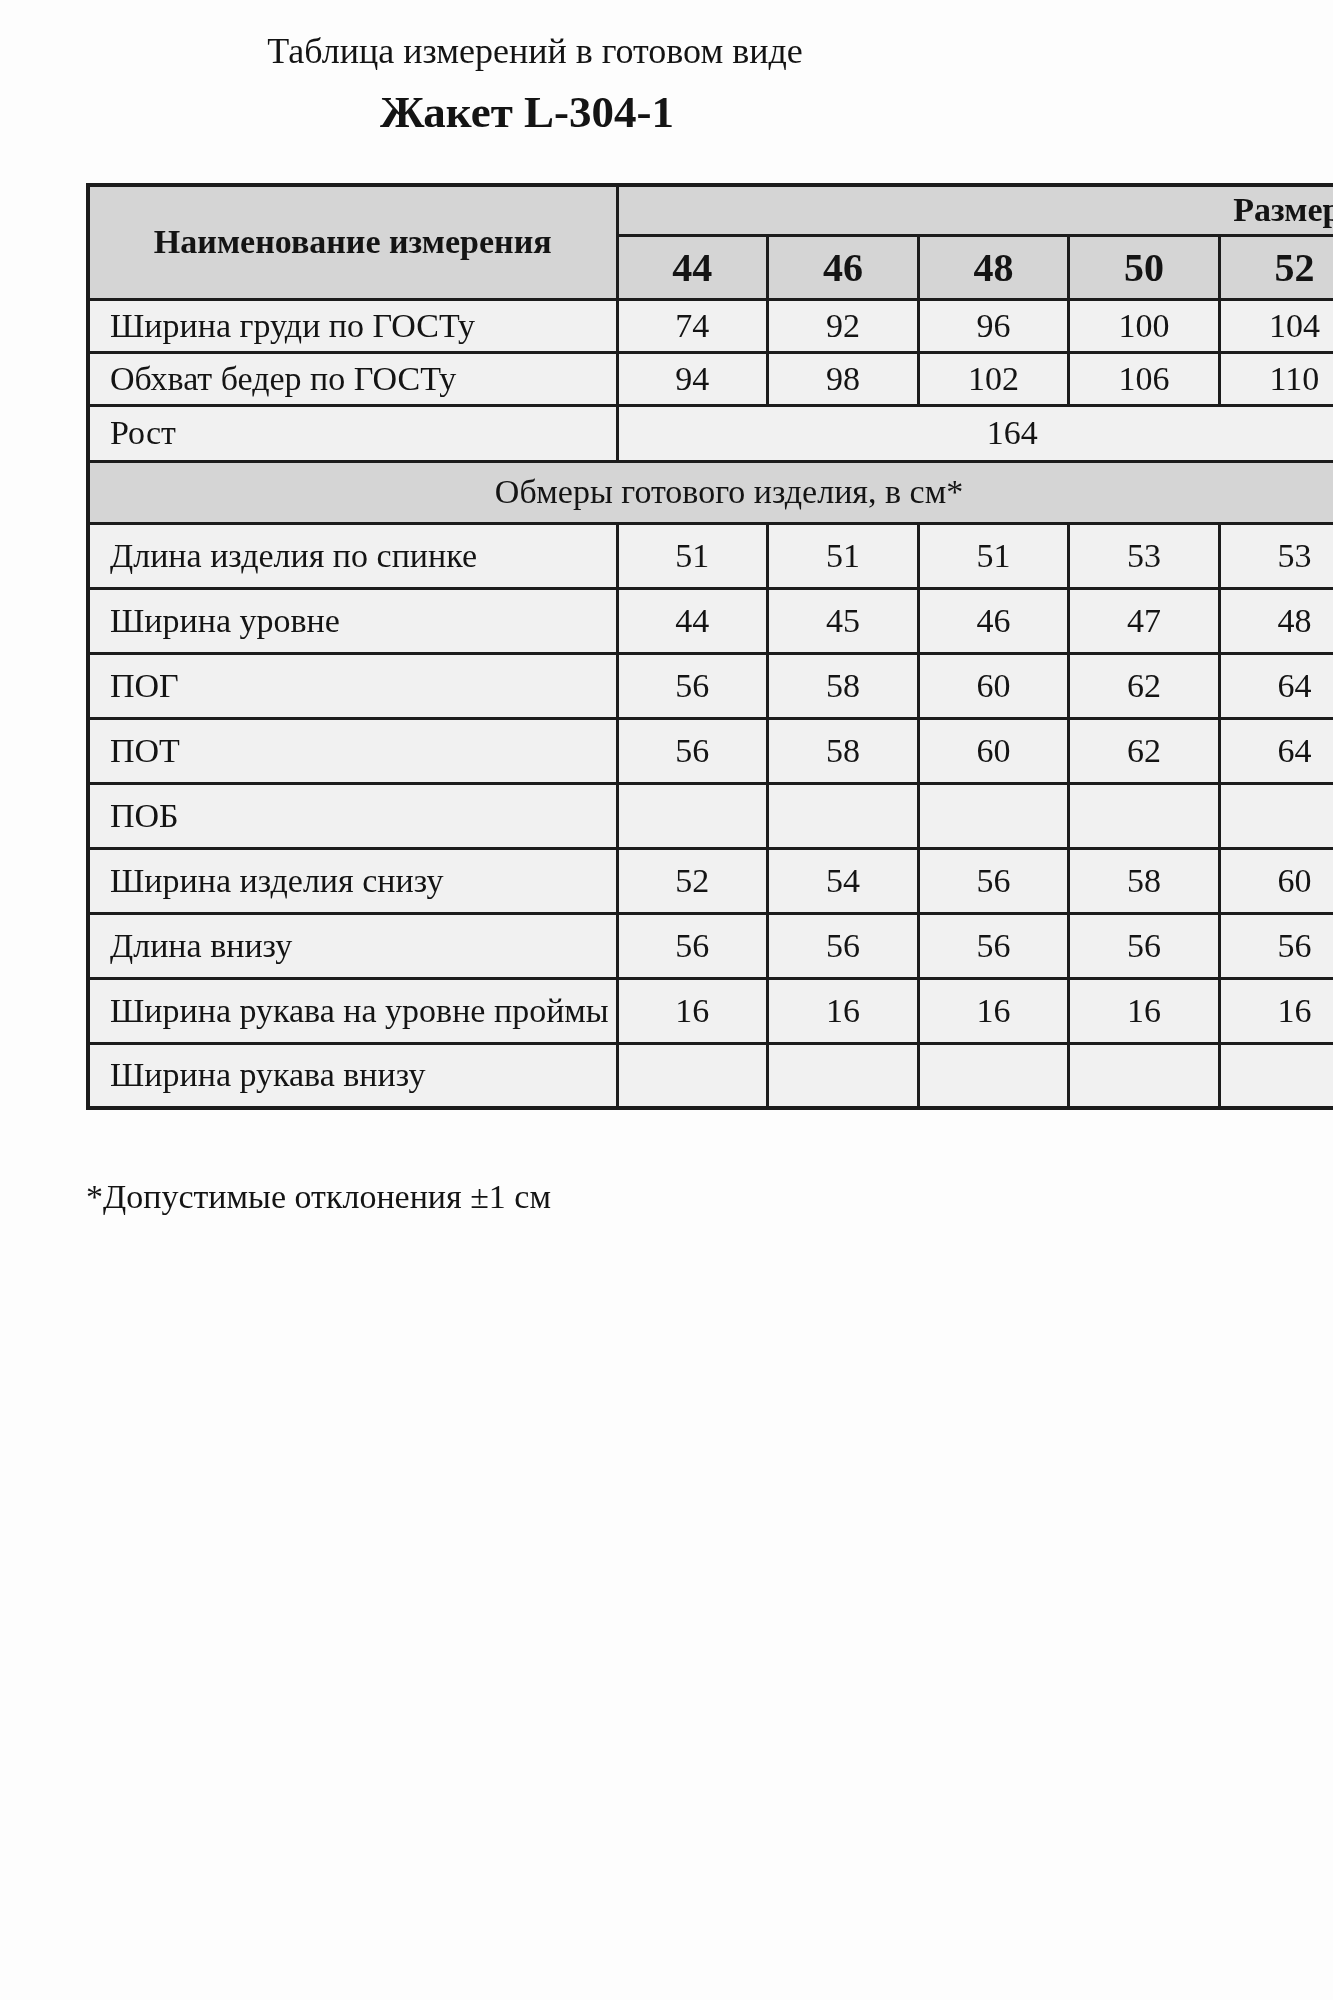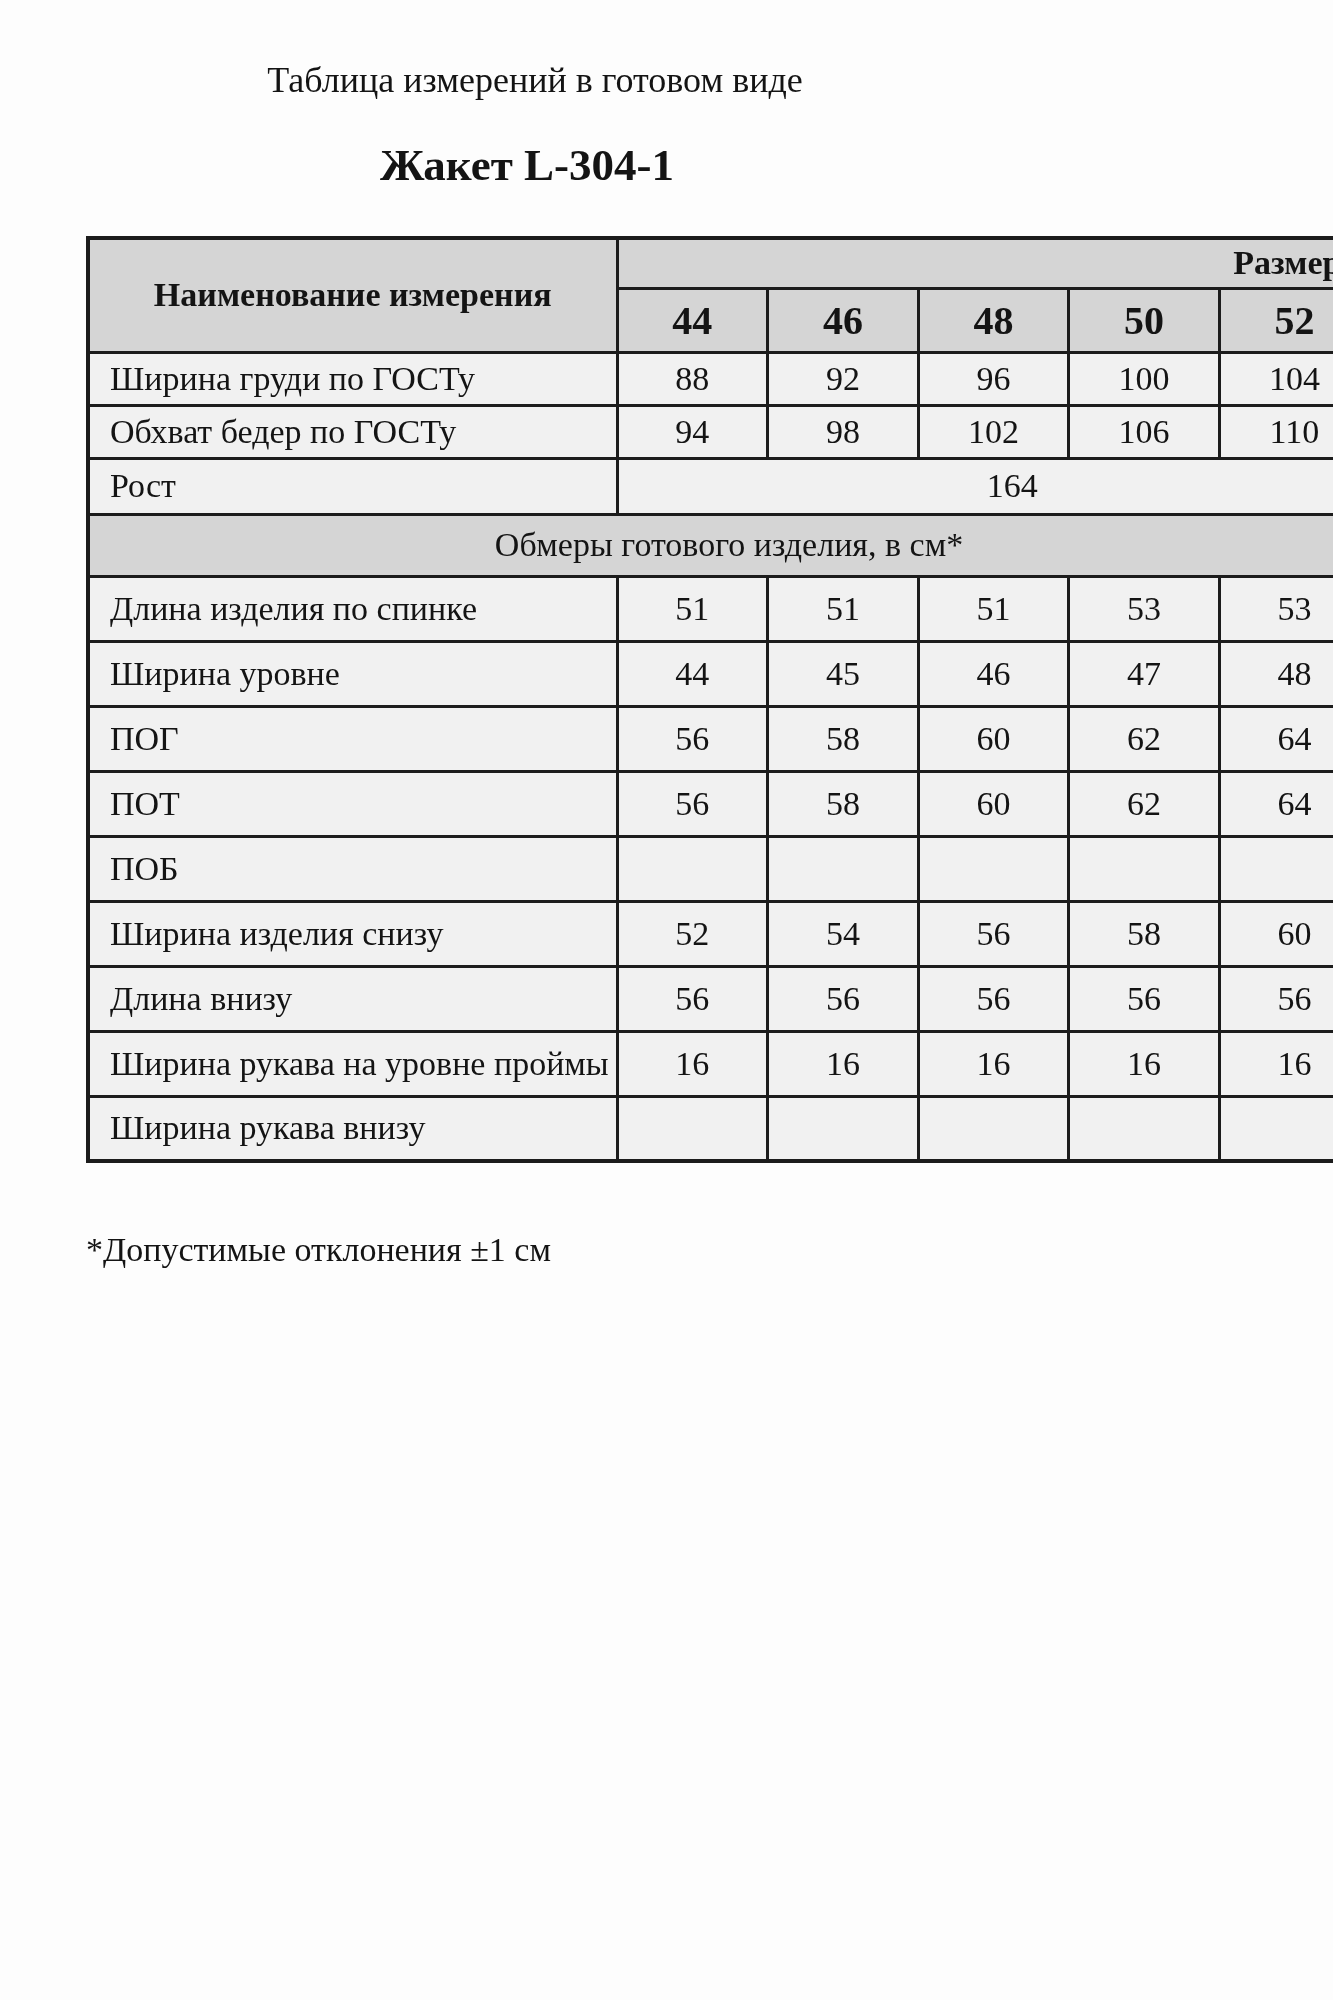--- a/index.html
+++ b/index.html
@@ -17,28 +17,28 @@
     width: 1220px;
     padding-top: 52px;
     text-align: center;
     font-size: 46px;
     font-weight: bold;
     letter-spacing: 1px;
     line-height: 54px;
   }
   .subtitle {
     width: 1070px;
-    margin-top: 58px;
+    margin-top: 29px;
     text-align: center;
     font-size: 36px;
     line-height: 44px;
   }
   .product {
     width: 1054px;
-    margin-top: 36px;
+    margin-top: 12px;
     text-align: center;
     font-size: 45px;
     font-weight: bold;
     line-height: 54px;
   }
   table.size-table {
     margin: 44px 0 0 86px;
     width: 1286px;
     border-collapse: collapse;
     table-layout: fixed;
@@ -127,21 +127,21 @@
           <th class="size-cell">44</th>
           <th class="size-cell">46</th>
           <th class="size-cell">48</th>
           <th class="size-cell">50</th>
           <th class="size-cell">52</th>
         </tr>
     </thead>
     <tbody id="table-body">
         <tr>
           <td class="label-cell">Ширина груди по ГОСТу</td>
-          <td class="value-cell">88</td>
+          <td class="value-cell">74</td>
           <td class="value-cell">92</td>
           <td class="value-cell">96</td>
           <td class="value-cell">100</td>
           <td class="value-cell">104</td>
         </tr>
         <tr>
           <td class="label-cell">Обхват бедер по ГОСТу</td>
           <td class="value-cell">94</td>
           <td class="value-cell">98</td>
           <td class="value-cell">102</td>

